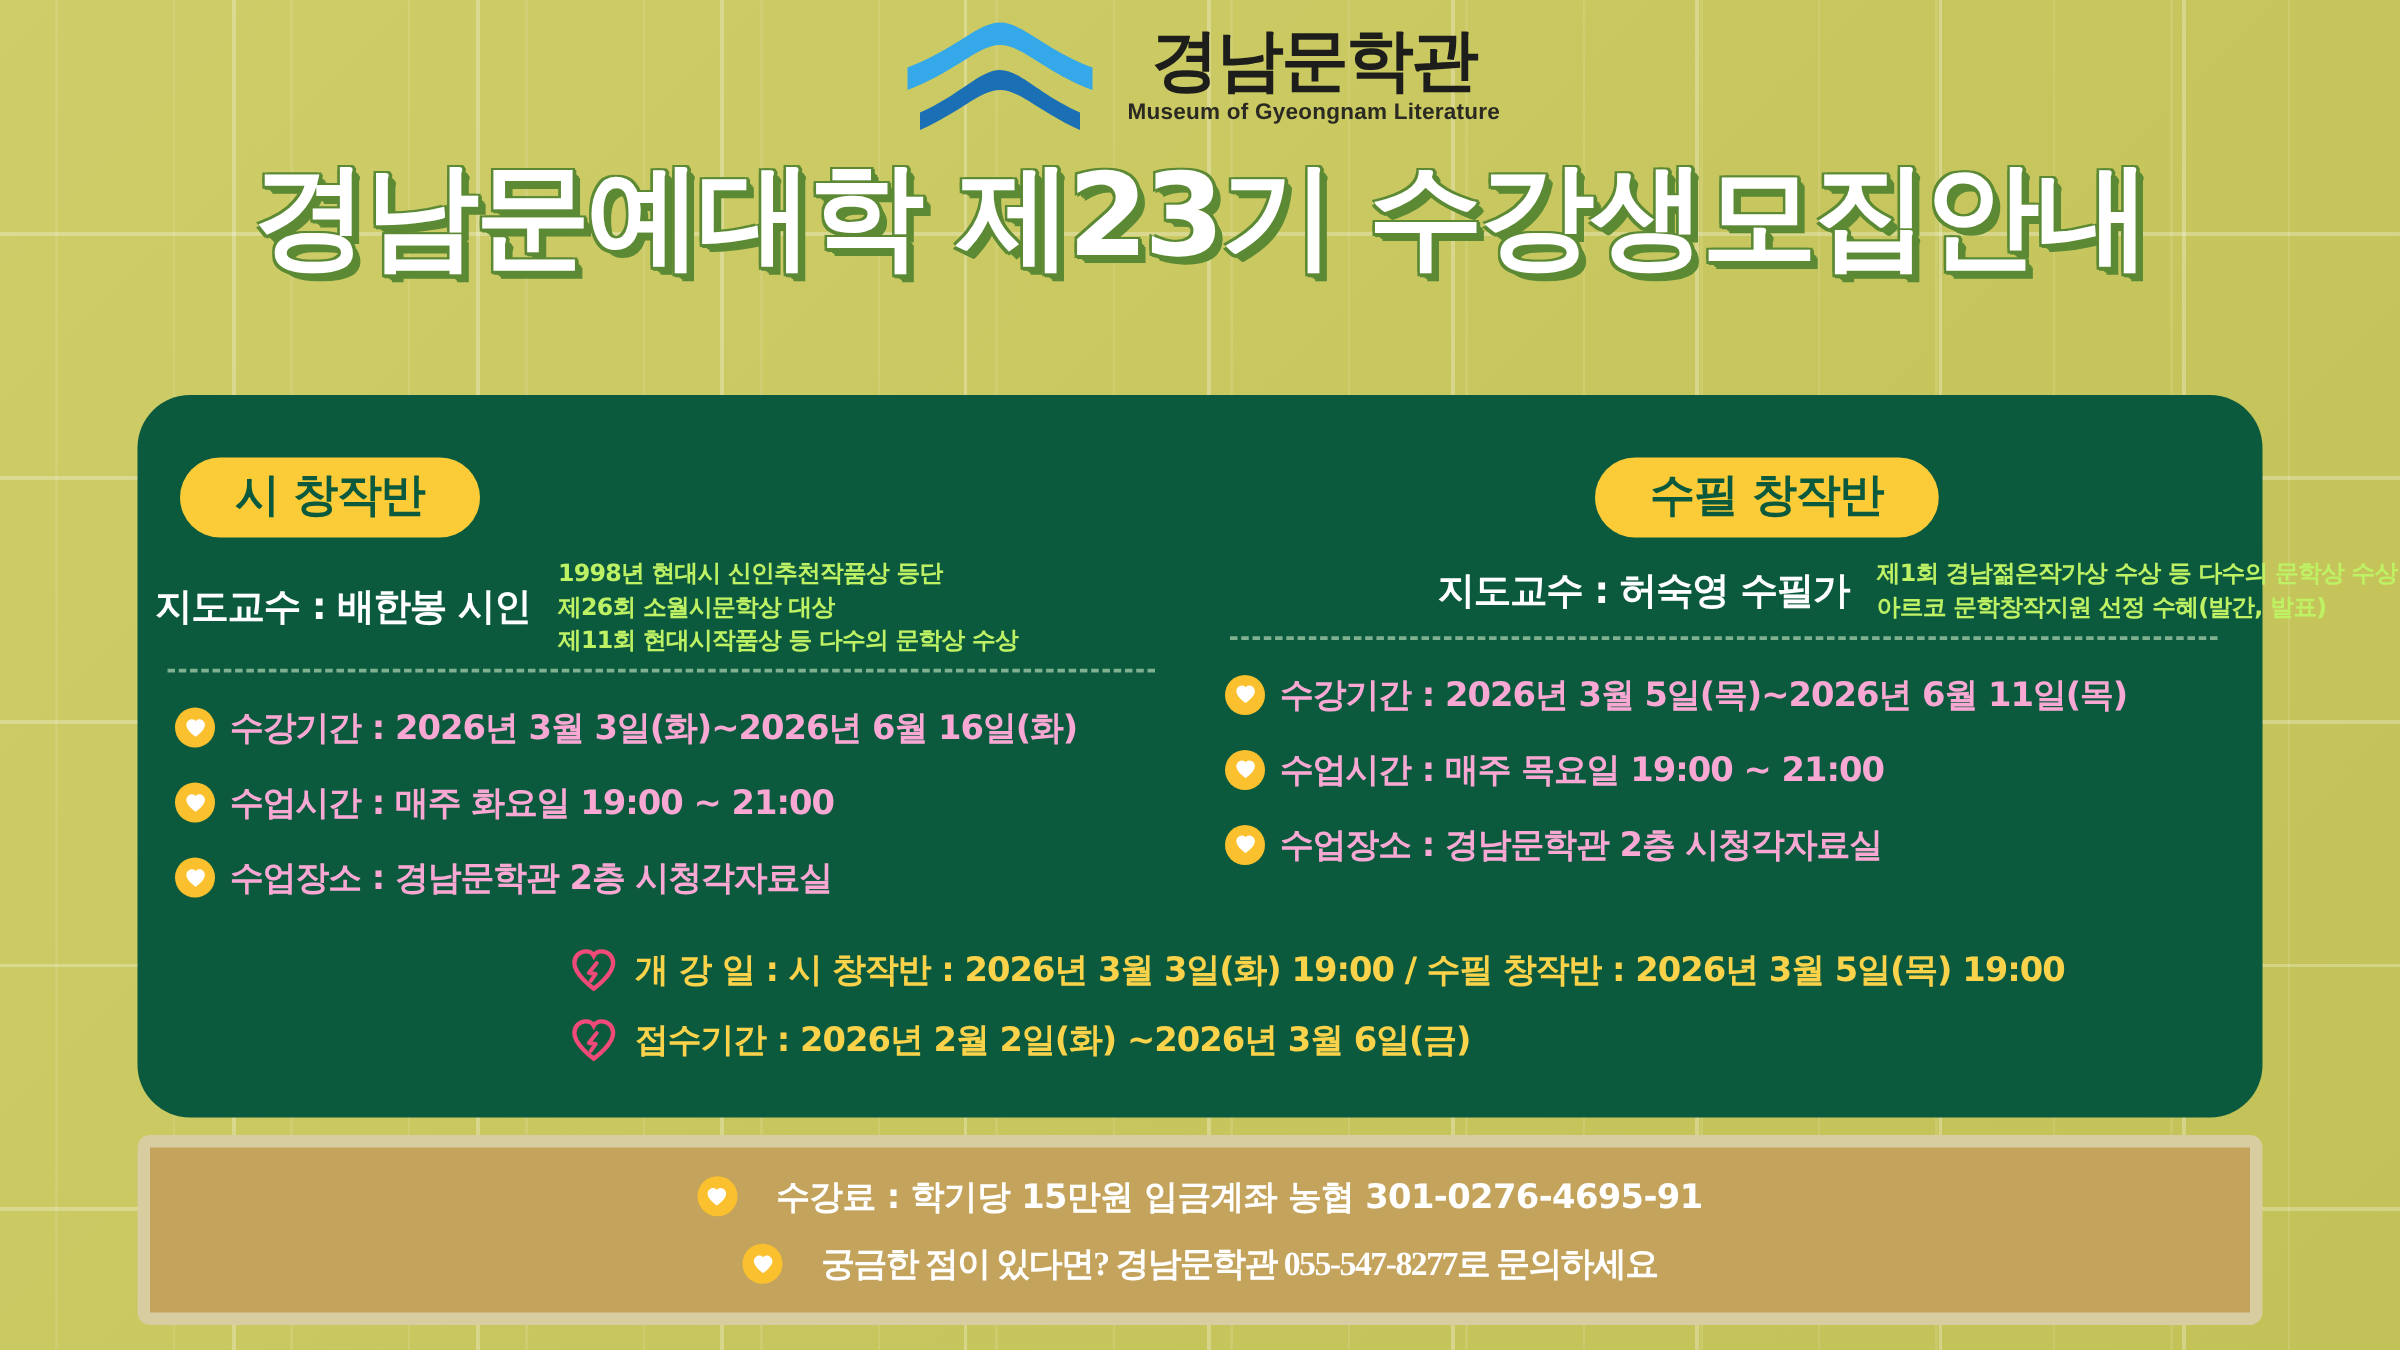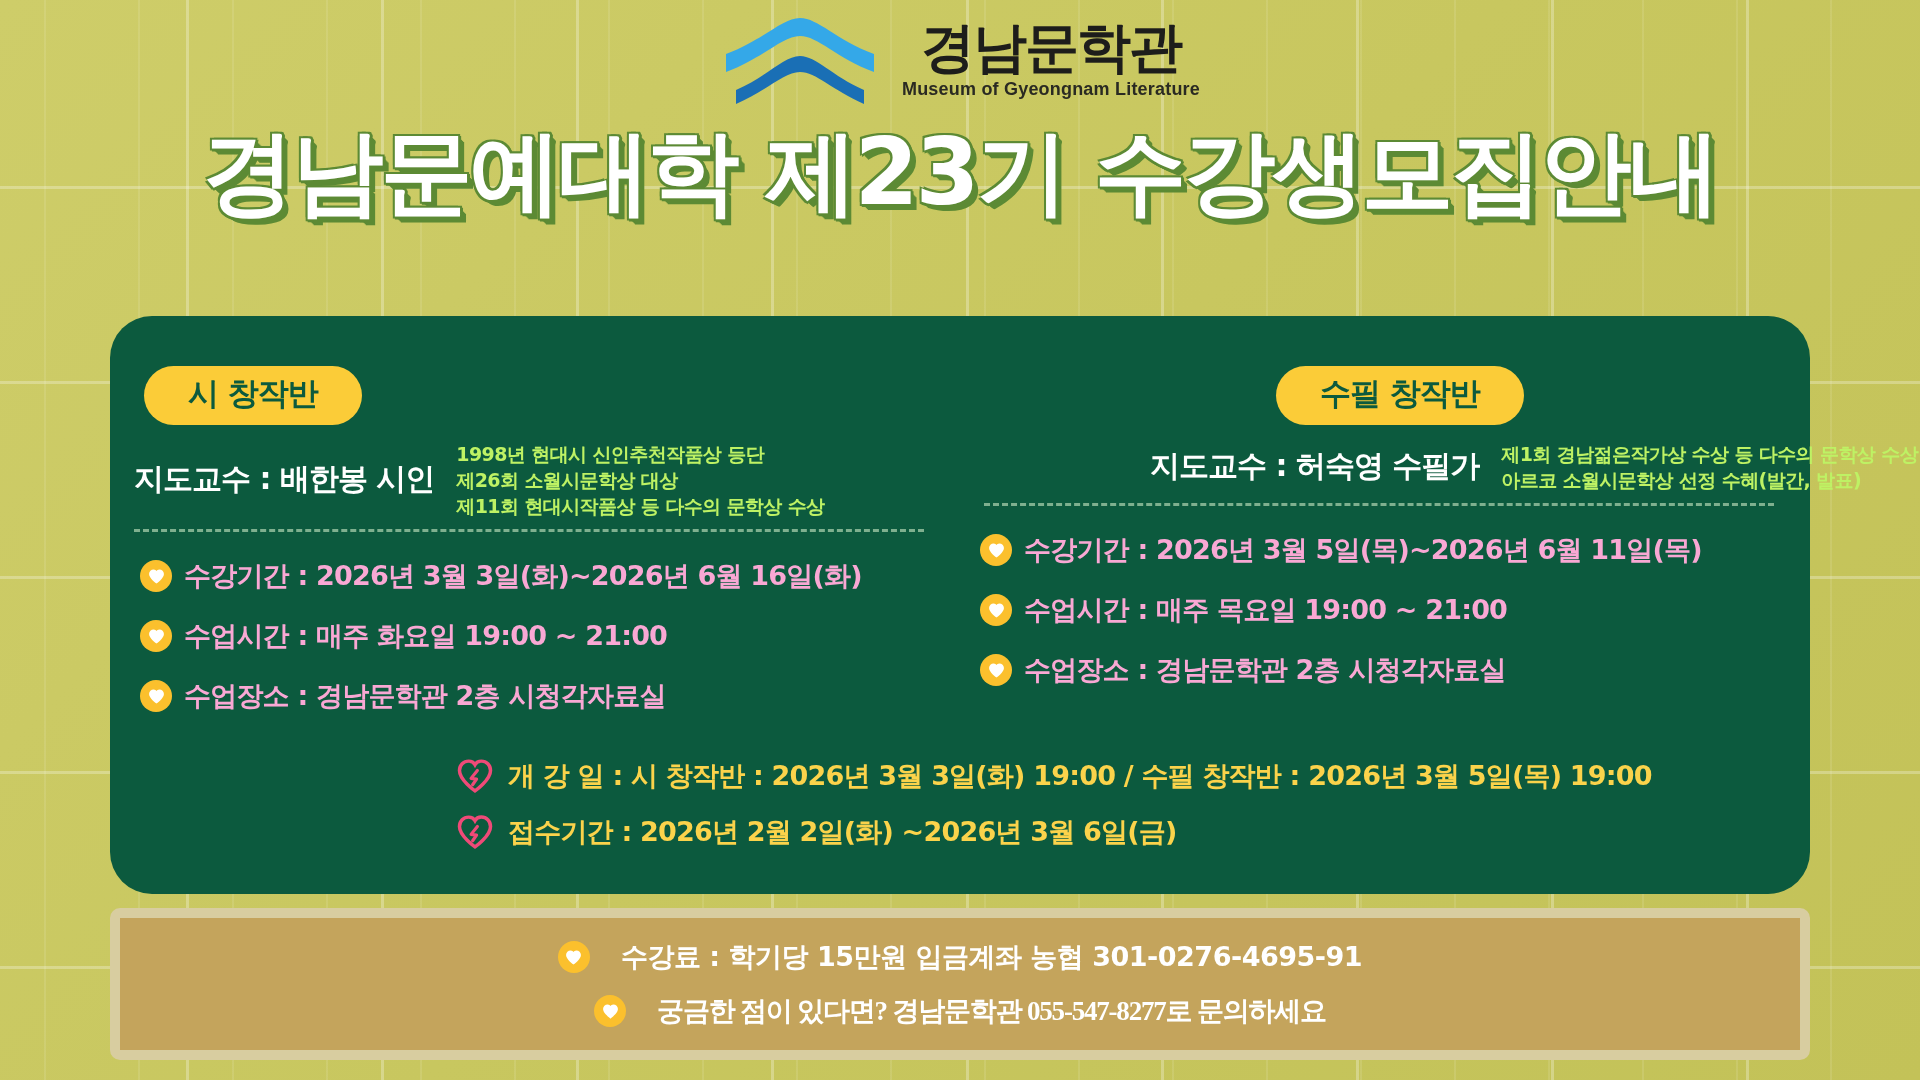--- a/index.html
+++ b/index.html
@@ -123,37 +123,37 @@
     border-radius: 42px;
   }
 
   .columns { position: absolute; inset: 0; display: flex; }
   .col { position: relative; width: 50%; padding-top: 50px; }
 
   .badge {
     display: inline-block;
     background: #fbcc38;
     color: #0c5a3e;
-    font-size: 31px;
+    font-size: 36px;
     font-weight: 900;
     letter-spacing: -1px;
     padding: 10px 44px 13px;
     border-radius: 40px;
     line-height: 1.15;
     font-family: "DejaVu Sans", "Liberation Sans", sans-serif;
   }
   .col-left .badge-row { padding-left: 34px; }
   .col-right .badge-row { padding-left: 316px; }
 
   .prof-row {
     display: flex;
     align-items: center;
     margin-top: 16px;
   }
-  .col-left .prof-row { padding-left: 24px; }
+  .col-left .prof-row { padding-left: 14px; }
   .col-right .prof-row { padding-left: 190px; }
 
   .prof-name {
     color: #ffffff;
     font-size: 30px;
     font-weight: 900;
     letter-spacing: -1px;
     white-space: nowrap;
     font-family: "DejaVu Sans", "Liberation Sans", sans-serif;
   }
@@ -317,21 +317,21 @@
       </div>
 
       <div class="col col-right">
         <div class="badge-row">
           <span class="badge">수필 창작반</span>
         </div>
         <div class="prof-row">
           <div class="prof-name">지도교수 : 허숙영 수필가</div>
           <div class="creds">
             <div>제1회 경남젊은작가상 수상  등 다수의 문학상 수상</div>
-            <div>아르코 소월시문학상 선정 수혜(발간, 발표)</div>
+            <div>아르코 문학창작지원 선정 수혜(발간, 발표)</div>
           </div>
         </div>
         <div class="dash-rule"></div>
         <div class="info-list">
           <div class="info-row">
             <span class="heart-badge">
               <svg viewBox="0 0 24 22">
                   <path d="M12 21 C12 21 1.5 13.8 1.5 7.6 C1.5 3.8 4.4 1 8 1 C10 1 11.4 2 12 3.3 C12.6 2 14 1 16 1 C19.6 1 22.5 3.8 22.5 7.6 C22.5 13.8 12 21 12 21 Z" fill="#ffffff"></path>
                 </svg>
             </span>

